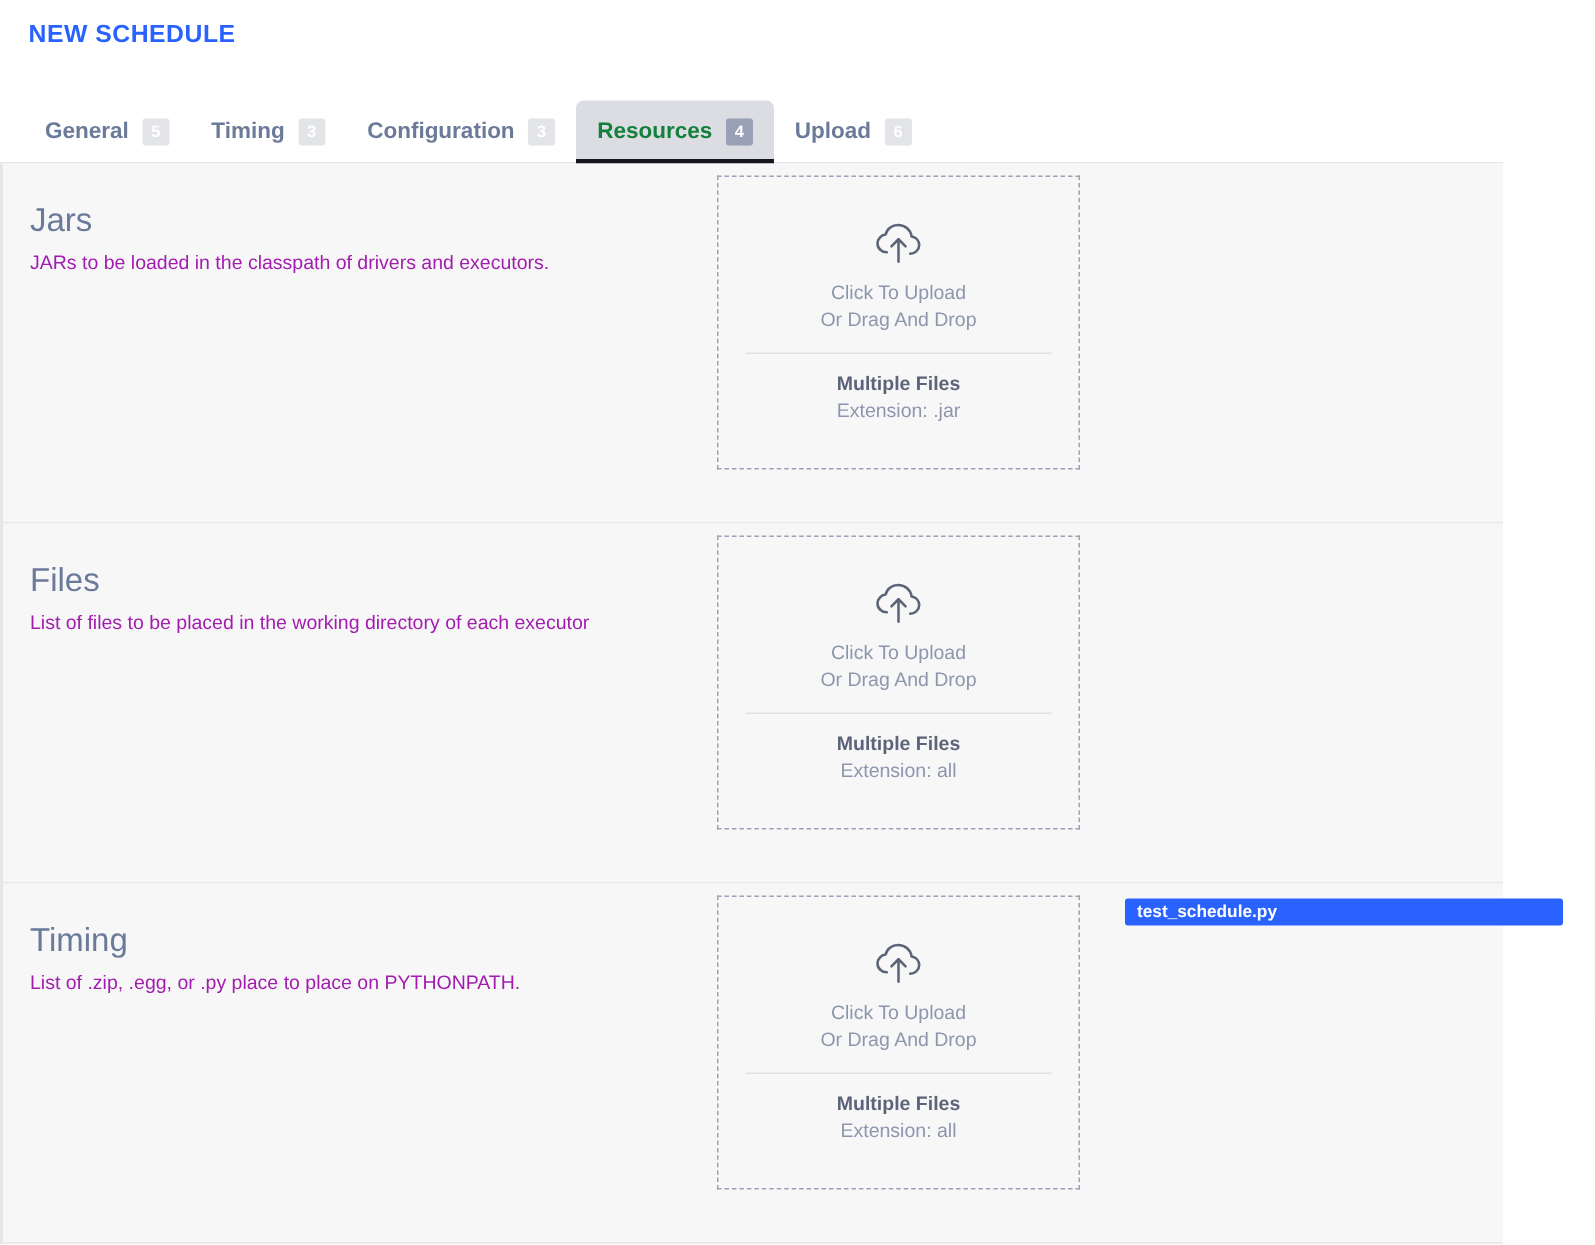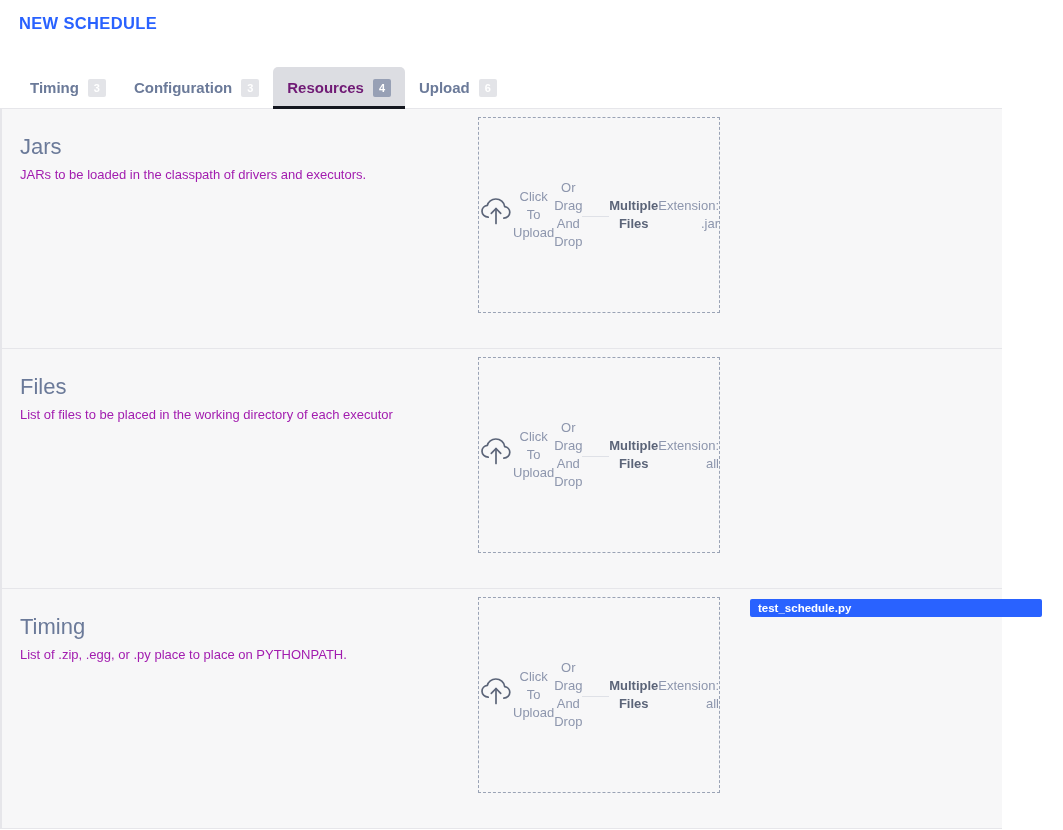--- a/index.html
+++ b/index.html
@@ -77,21 +77,21 @@
     border-radius: 2px;
     background: #e3e4e8;
     color: #ffffff;
     font-size: 11px;
     font-weight: bold;
     line-height: 18px;
   }
   .tab.is-active {
     background: #dcdde2;
   }
-  .tab.is-active .tab-label { color: #701a75; }
+  .tab.is-active .tab-label { color: #15803d; }
   .tab.is-active .tab-badge { background: #97a0b5; color: #ffffff; }
   .tab.is-active::after {
     content: "";
     position: absolute;
     left: 0;
     right: 0;
     bottom: -1px;
     height: 3px;
     background: #14171f;
   }
@@ -131,21 +131,21 @@
   .section-drop {
     flex: 0 0 auto;
     padding-top: 8px;
   }
   .dropzone {
     width: 242px;
     height: 196px;
     border: 1px dashed #9aa3b5;
     background: transparent;
     display: flex;
-    flex-direction: row;
+    flex-direction: column;
     align-items: center;
     justify-content: center;
     cursor: pointer;
   }
   .dz-icon {
     margin-bottom: 9px;
     line-height: 0;
   }
   .dz-primary {
     font-size: 13px;
@@ -199,20 +199,24 @@
 <body>
 
 <div class="page">
 
   <div class="page-header">
     <div class="page-title">NEW SCHEDULE</div>
   </div>
 
   <div class="tabbar">
 
+    <div class="tab">
+      <span class="tab-label">General</span>
+      <span class="tab-badge">5</span>
+    </div>
 
     <div class="tab">
       <span class="tab-label">Timing</span>
       <span class="tab-badge">3</span>
     </div>
 
     <div class="tab">
       <span class="tab-label">Configuration</span>
       <span class="tab-badge">3</span>
     </div>

